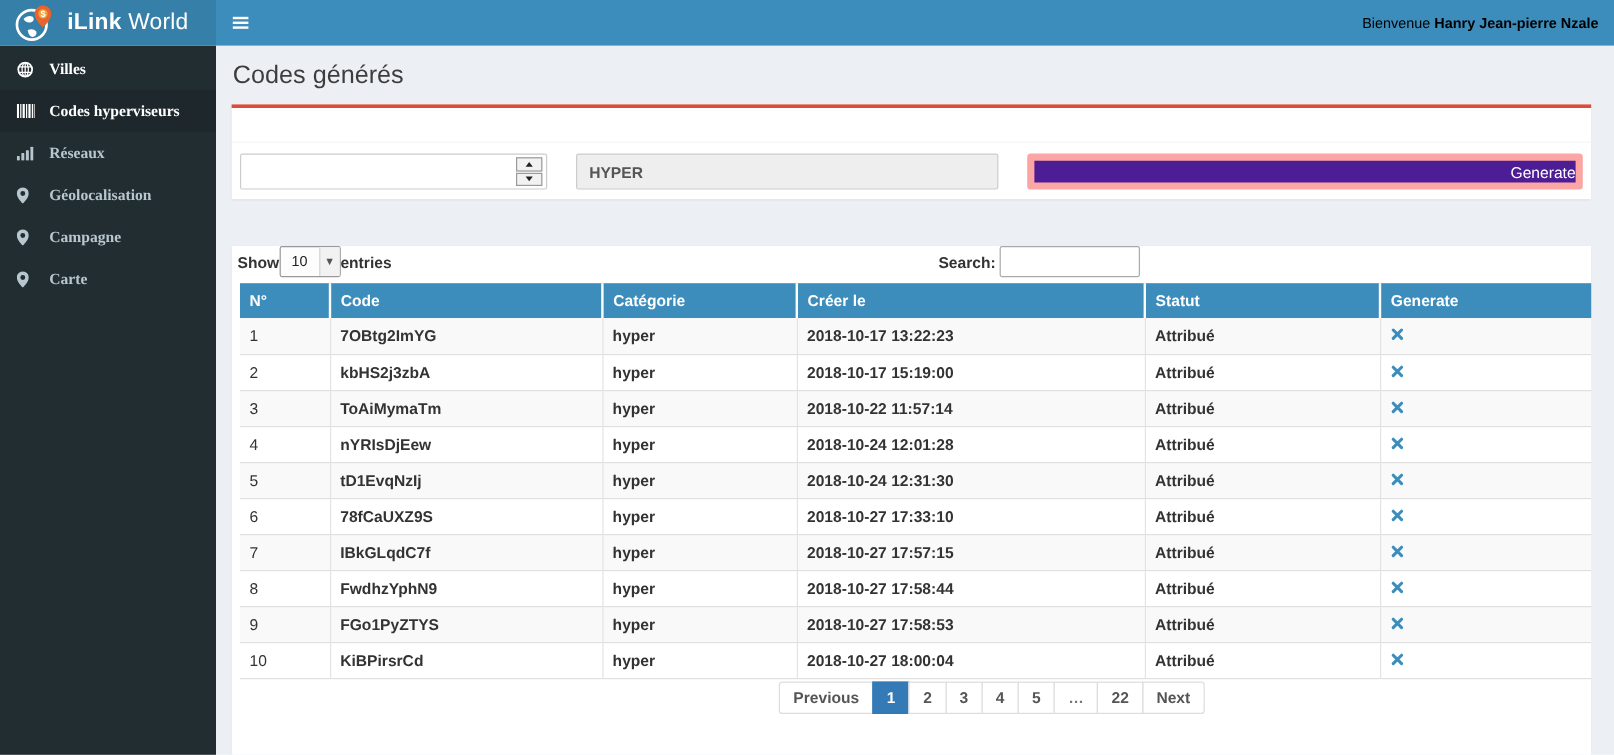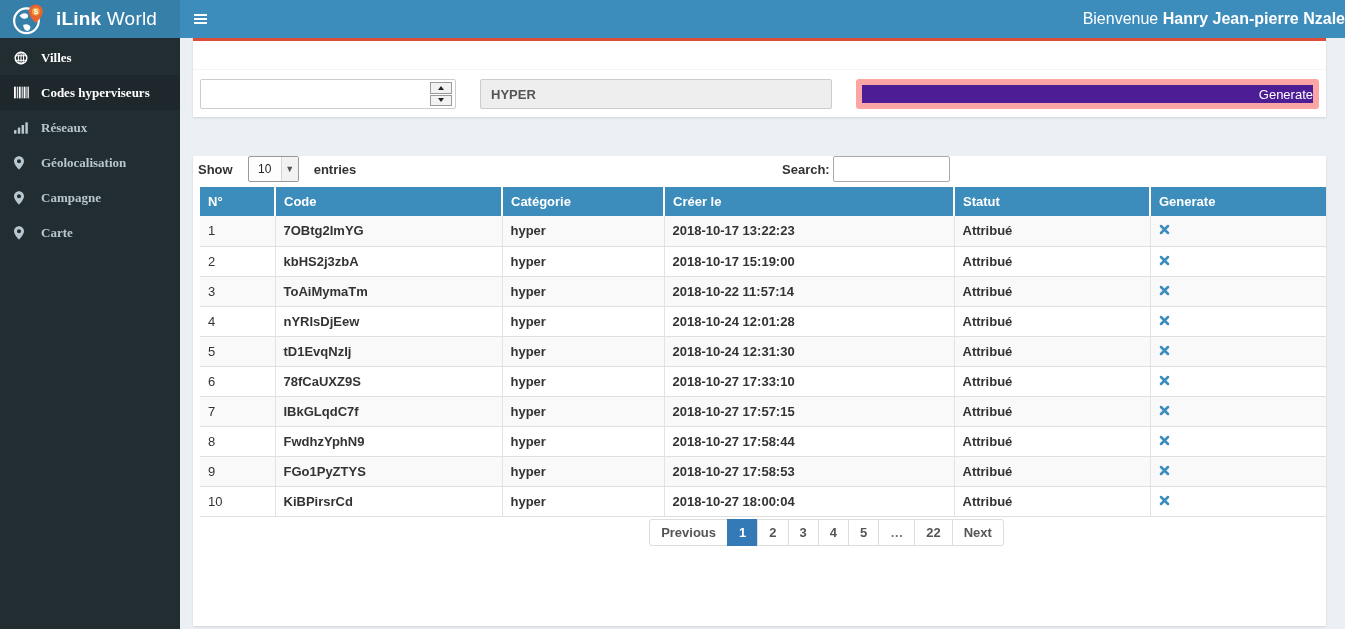--- a/index.html
+++ b/index.html
@@ -9,21 +9,21 @@
   
   .topbar { position:absolute; top:0; left:0; width:1345px; height:38px; display:flex; z-index:10; }
   .brand { width:180px; height:38px; background:#367fa9; display:flex; align-items:center; padding-left:8px; }
   .brand-logo { width:34px; height:34px; margin:0 10px 0 4px; flex:0 0 auto; }
   .brand-text { color:#fff; font-size:19px; letter-spacing:.2px; white-space:nowrap; }
   .brand-text b { font-weight:700; }
   .brand-text span.light { font-weight:300; }
   .navbar { flex:1; background:#3c8dbc; display:flex; align-items:center; justify-content:space-between; }
   .hamburger { width:40px; height:38px; display:flex; flex-direction:column; align-items:center; justify-content:center; gap:2px; cursor:pointer; }
   .hamburger i { display:block; width:13px; height:2px; background:#fff; }
-  .welcome { color:#ffffff; font-size:16px; }
+  .welcome { color:#000000; font-size:12px; padding-right:13px; }
   .welcome b { font-weight:700; }
 
   
   .sidebar { position:absolute; top:38px; left:0; bottom:0; width:180px; background:#222d32; z-index:5;font-family:Liberation Serif, serif; }
   .side-menu { padding-top:2px; }
   .side-item { height:35px; display:flex; align-items:center; padding:0 14px; color:#b8c7ce; font-size:13px; font-weight:600; cursor:pointer; }
   .side-item .s-icon { width:20px; display:flex; align-items:center; justify-content:flex-start; margin-right:7px; color:inherit; }
   .side-item.bright { color:#fff; }
   .side-item.active { background:#1e282c; color:#fff; }
 
@@ -41,21 +41,21 @@
   .spinner { position:absolute; right:4px; top:3px; width:22px; height:24px; display:flex; flex-direction:column; gap:1px; }
   .spin-btn { flex:1; background:#f2f2f2; border:1px solid #9a9a9a; display:flex; align-items:center; justify-content:center; cursor:pointer; }
   .tri-up { width:0; height:0; border-left:3px solid transparent; border-right:3px solid transparent; border-bottom:4px solid #222; }
   .tri-dn { width:0; height:0; border-left:3px solid transparent; border-right:3px solid transparent; border-top:4px solid #222; }
   .cat-wrap { flex:0 0 352px; }
   .cat-wrap input { width:100%; height:30px; border:1px solid #ccc; border-radius:2px; background:#eee; color:#555; font-weight:600; font-size:13px; padding:0 10px; font-family:inherit; }
   .gen-btn { flex:1; height:30px; background:#4c1d95; border:6px solid #fca5a5; border-radius:3px; color:#fff; font-size:13px; font-weight:400; cursor:pointer; font-family:inherit;text-align:right; }
 
   .card-table { min-height:470px; padding:0 7px 10px 7px; position:relative; }
   .dt-controls { position:relative; height:26px; margin-top:39px; }
-  .show-group { position:absolute; left:-2px; top:0; display:flex; align-items:center; gap:15px; height:26px; font-size:13px; font-weight:700; color:#333; }
+  .show-group { position:absolute; left:-2px; top:0; display:flex; align-items:center; gap:0; height:26px; font-size:13px; font-weight:700; color:#333; }
   .show-select { width:51px; height:26px; border:1px solid #999; border-radius:2px; background:#fdfdfd; display:flex; align-items:center; cursor:pointer; font-weight:400; }
   .show-select .val { flex:1; text-align:center; font-size:12px; color:#222; }
   .show-select .chev { width:17px; height:24px; border-left:1px solid #d5d5d5; background:#f2f2f2; display:flex; align-items:center; justify-content:center; font-size:9px; color:#555; }
   .search-group { position:absolute; left:582px; top:0; display:flex; align-items:center; height:26px; font-size:13px; font-weight:700; color:#333; }
   .search-group input { width:117px; height:26px; border:1px solid #aaa; border-radius:2px; margin-left:3px; padding:0 6px; font-size:13px; font-family:inherit; }
 
   table.dt { border-collapse:collapse; width:1126px; margin-top:5px; table-layout:fixed; font-size:13px; }
   table.dt col.c1{width:75px;} table.dt col.c2{width:227px;} table.dt col.c3{width:162px;}
   table.dt col.c4{width:290px;} table.dt col.c5{width:196px;} table.dt col.c6{width:176px;}
   table.dt th { background:#3c8dbc; color:#fff; text-align:left; font-weight:700; height:29px; padding:0 8px; border-left:2px solid #fff; cursor:pointer; }
@@ -158,20 +158,21 @@
           <svg width="10" height="14" viewBox="0 0 12 16" fill="currentColor">
             <path d="M6 0 C2.7 0 0 2.6 0 5.9 C0 10.3 6 16 6 16 S12 10.3 12 5.9 C12 2.6 9.3 0 6 0 z M6 8.3 a2.45 2.45 0 1 1 0-4.9 a2.45 2.45 0 0 1 0 4.9 z"></path>
           </svg>
         </span>
         <span>Carte</span>
       </div>
     </div>
 </div>
 
 <div class="content">
+  <h1 class="page-title">Codes générés</h1>
 
   <div class="card card-form">
     <div class="card-head"></div>
     <div class="card-body">
       <div class="num-wrap">
         <input type="text" value="" style="">
         <div class="spinner">
           <div class="spin-btn">
               <span class="tri-up"></span>
             </div>

